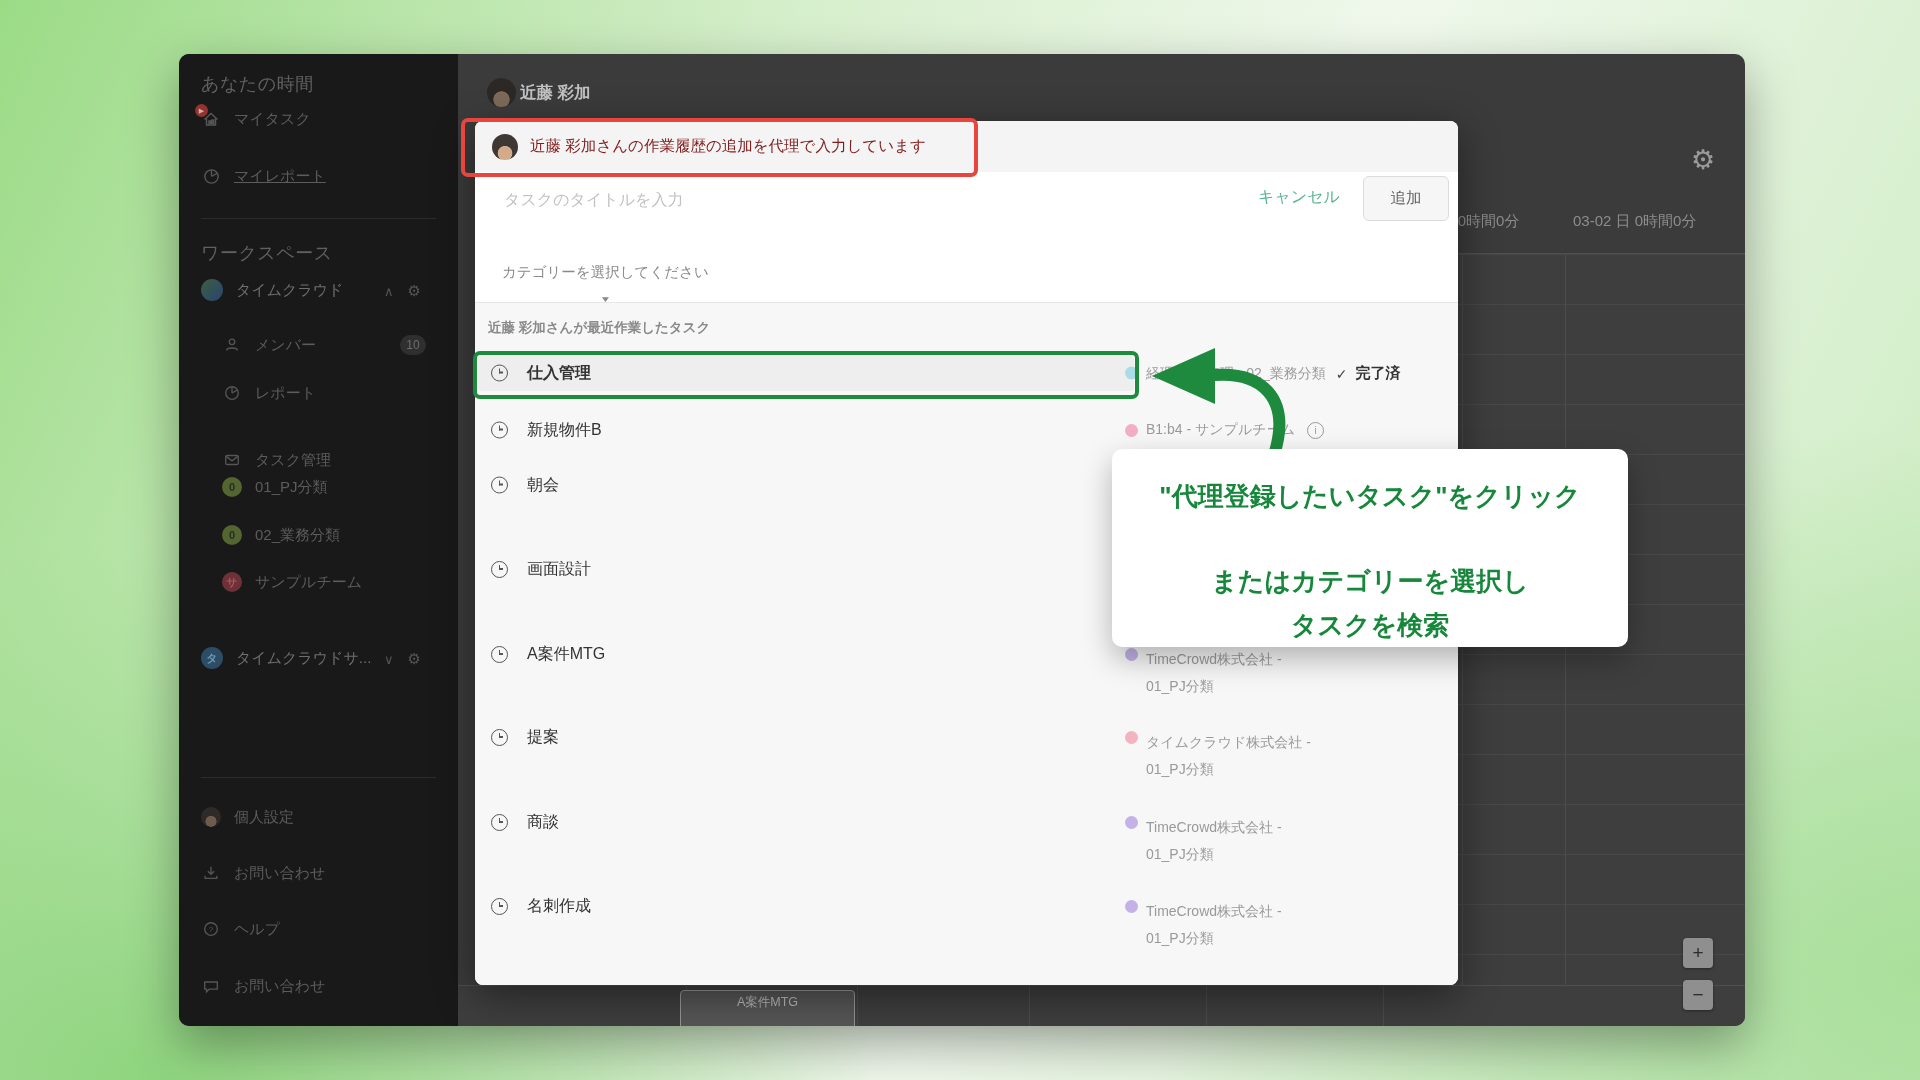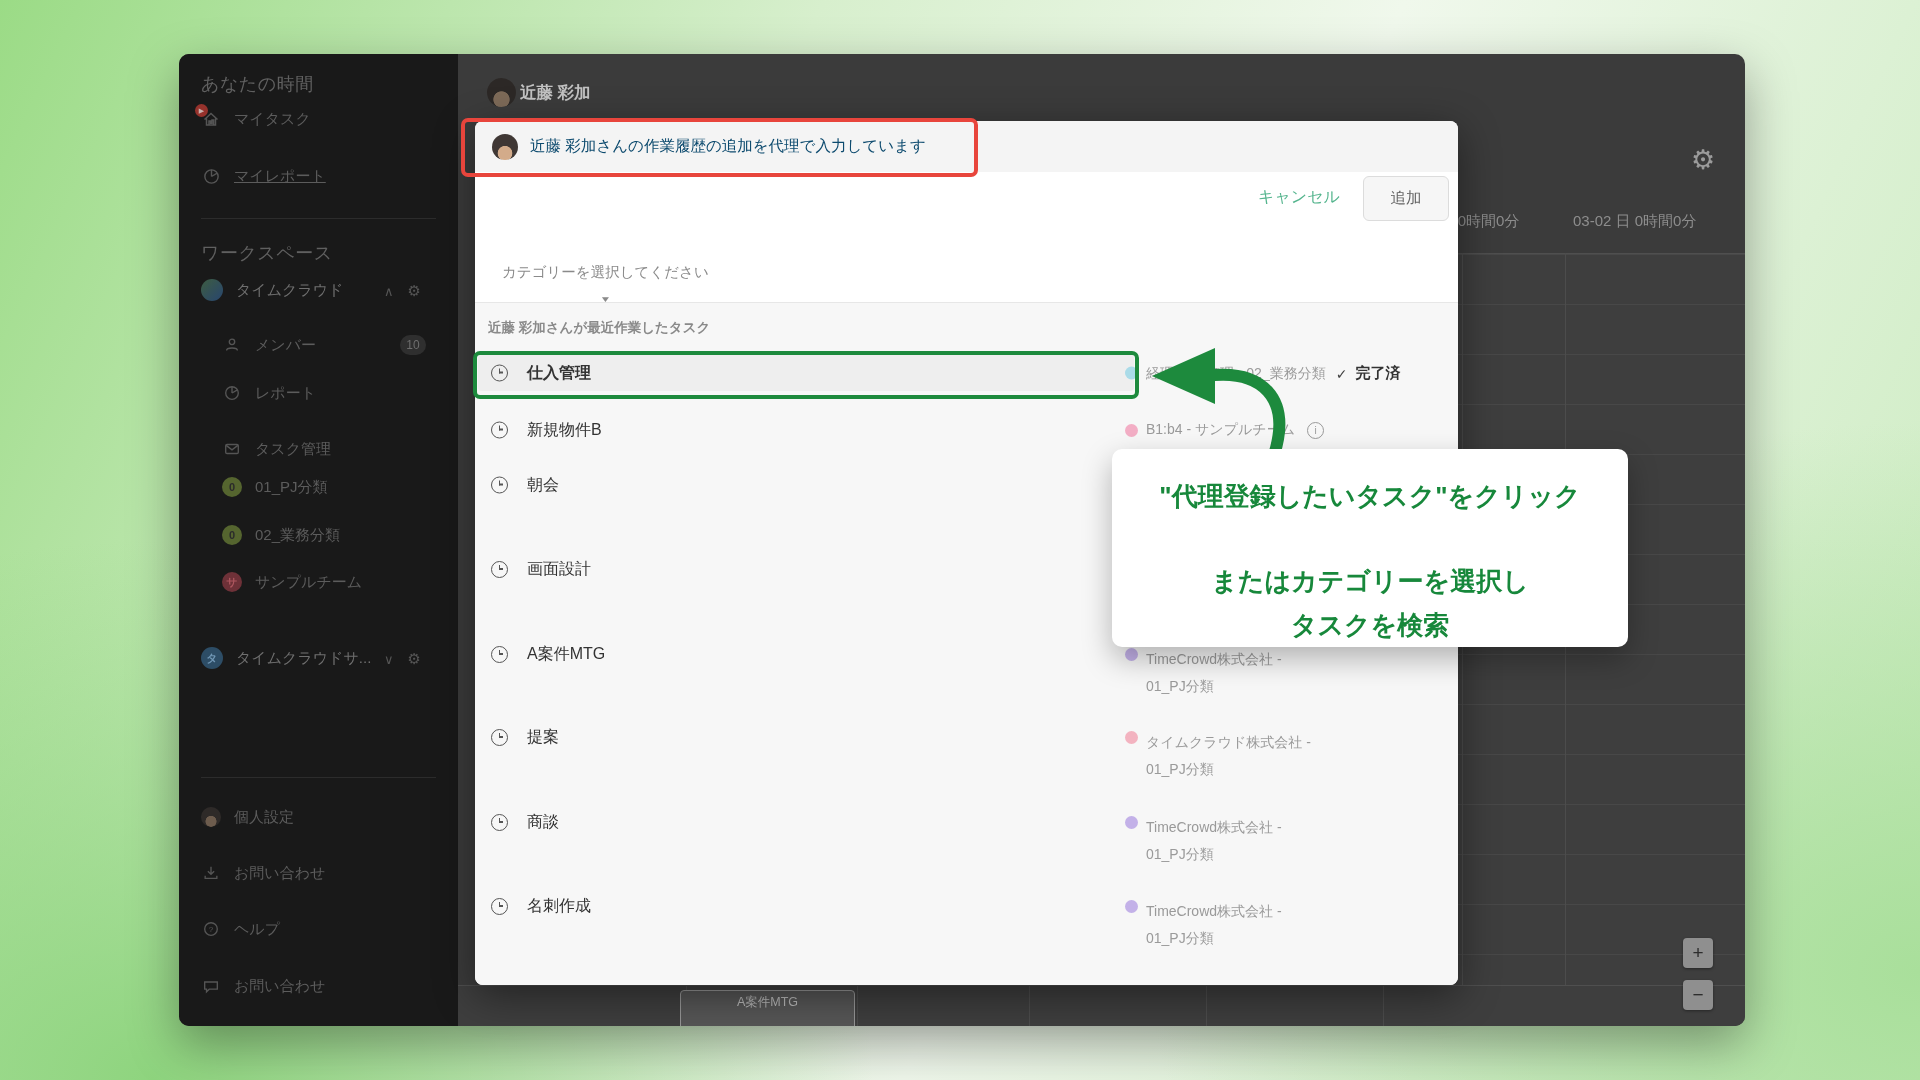--- a/index.html
+++ b/index.html
@@ -35,21 +35,21 @@
     background:repeating-linear-gradient(180deg,#484848 0 1px,rgba(0,0,0,0) 1px 50px),#3e3e3e;border-top:1px solid #4f4f4f;}
   .vline{position:absolute;top:199px;bottom:41px;width:1px;background:#4c4c4c;}
   .bottom-strip{position:absolute;left:279px;right:0;top:931px;height:41px;background:#3e3e3e;border-top:1px solid #4f4f4f;}
   .bs-vline{position:absolute;top:0;bottom:0;width:1px;background:#4c4c4c;}
   .event-cell{position:absolute;left:222px;top:4px;width:175px;height:40px;background:#565656;border:1px solid #969696;border-radius:4px;color:#b9b9b9;font-size:12.5px;display:flex;justify-content:center;padding-top:3px;box-sizing:border-box;}
   .zoom-btn{position:absolute;left:1504px;width:30px;height:30px;background:#8f8f8f;border-radius:4px;color:#2d2d2d;font-size:19px;display:flex;align-items:center;justify-content:center;box-shadow:0 1px 3px rgba(0,0,0,.4);}
   
   .modal{position:absolute;left:475px;top:121px;width:983px;height:864px;background:#fff;border-radius:8px;box-shadow:0 10px 40px rgba(0,0,0,.45);z-index:40;}
   .m-banner{position:absolute;left:0;top:0;right:0;height:51px;background:#f4f4f4;border-radius:8px 8px 0 0;display:flex;align-items:center;gap:12px;padding-left:17px;box-sizing:border-box;}
   .banner-avatar{width:26px;height:26px;border-radius:50%;background:radial-gradient(circle at 50% 74%,#d3ab8a 30%,#3f3734 33%);flex:0 0 auto;}
-  .m-banner-text{color:#0c4a6e;font-size:15.5px;}
+  .m-banner-text{color:#7f1d1d;font-size:15.5px;}
   .m-input{position:absolute;left:27px;top:63px;width:560px;height:30px;border:none;outline:none;font-size:16px;color:#333;font-family:inherit;background:transparent;}
   .m-input::placeholder{color:#c2c2c2;}
   .m-cancel{position:absolute;left:783px;top:66px;color:#55b58e;font-size:16px;cursor:pointer;}
   .m-add{position:absolute;left:888px;top:55px;width:84px;height:43px;background:#f6f6f6;border:1px solid #dcdcdc;border-radius:6px;color:#666;font-size:15.5px;display:flex;align-items:center;justify-content:center;}
   .m-cat{position:absolute;left:27px;top:142px;display:flex;align-items:center;color:#8a8a8a;font-size:14.5px;gap:10px;flex-direction:column;}
   .chev{color:#8a8a8a;font-size:12px;transform:scaleY(.7);}
   .m-divider{position:absolute;left:0;right:0;top:181px;height:1px;background:#e7e7e7;}
   .m-body{position:absolute;left:0;right:0;top:182px;bottom:0;background:#f7f7f7;border-radius:0 0 8px 8px;}
   .m-section{position:absolute;left:13px;top:16px;color:#8a8a8a;font-size:13.5px;font-weight:bold;}
   .m-row{position:absolute;left:0;right:0;}
@@ -131,21 +131,21 @@
       <div class="sb-item indent" style="top:324px;">
         <span class="sb-ico">
           <svg width="18" height="18" viewBox="0 0 20 20">
               <circle cx="10" cy="10" r="7" fill="none" stroke="#555" stroke-width="1.5"></circle>
               <path d="M10 10 V3 M10 10 L16 6.5" stroke="#555" stroke-width="1.5"></path>
             </svg>
         </span>
         <span>レポート</span>
       </div>
 
-      <div class="sb-item indent" style="top:380px;">
+      <div class="sb-item indent" style="top:391px;">
         <span class="sb-ico">
           <svg width="18" height="18" viewBox="0 0 20 20">
               <rect x="3" y="5" width="14" height="10" rx="1.5" fill="none" stroke="#555" stroke-width="1.5"></rect>
               <path d="M3.5 6 L10 11 L16.5 6" fill="none" stroke="#555" stroke-width="1.5"></path>
             </svg>
         </span>
         <span>タスク管理</span>
       </div>
 
       <div class="sb-item indent" style="top:418px;">
@@ -231,20 +231,21 @@
     <div class="zoom-btn" style="top:884px;">+</div>
     <div class="zoom-btn" style="top:926px;">−</div>
   </div>
 
   <div class="modal">
     <div class="m-banner">
       <span class="banner-avatar"></span>
       <span class="m-banner-text">近藤 彩加さんの作業履歴の追加を代理で入力しています</span>
     </div>
 
+    <input class="m-input" placeholder="タスクのタイトルを入力" style="">
     <div class="m-cancel">キャンセル</div>
     <div class="m-add">追加</div>
 
     <div class="m-cat">
       <span>カテゴリーを選択してください</span>
       <span class="chev">▼</span>
       <span style="width:30px;"></span>
       <span class="clockicon" style="color:#777;"></span>
       <span style="color:#6d28d9;">00:15:00</span>
       <span class="chev" style="margin-left:170px;">▼</span>

